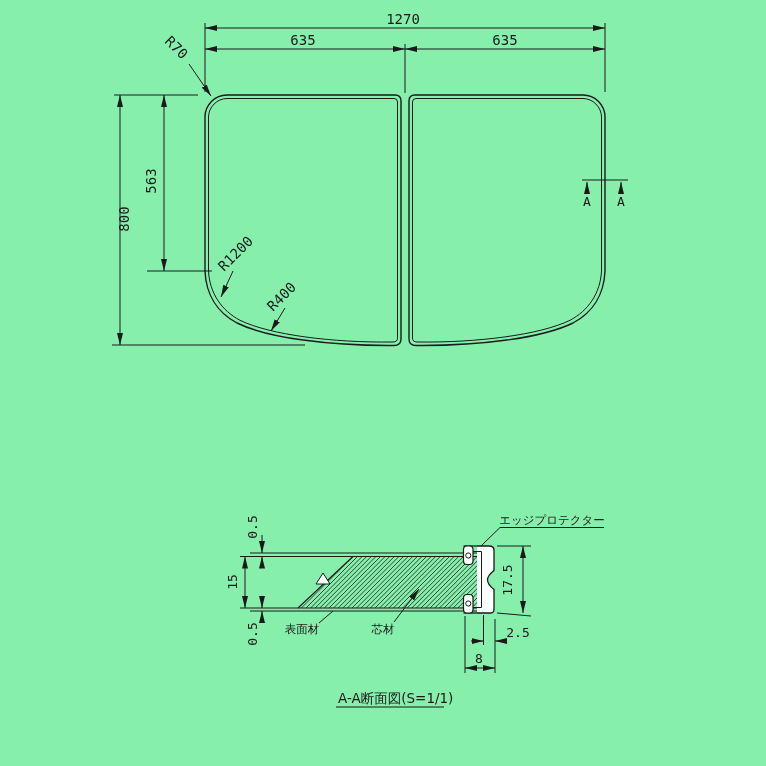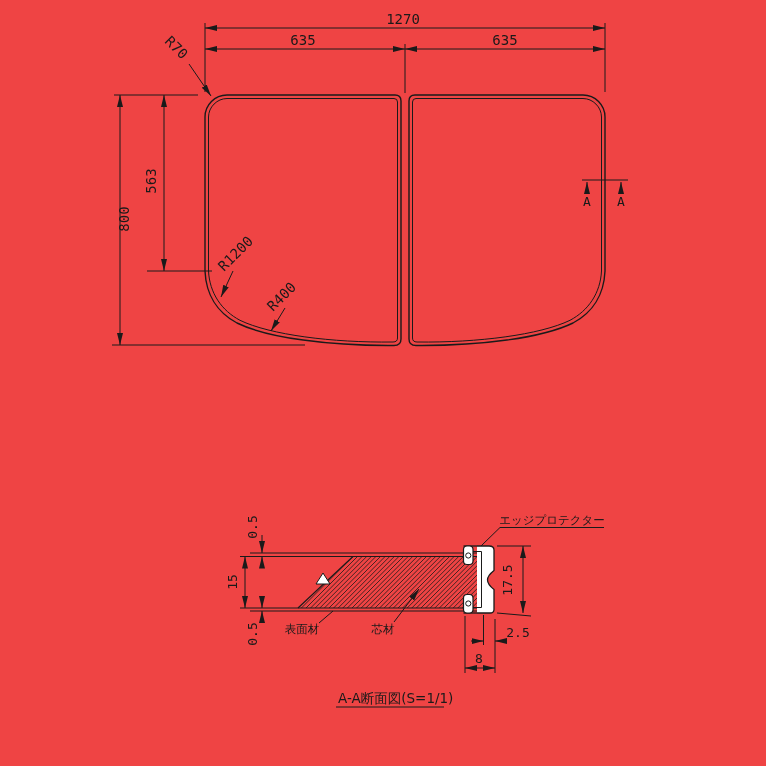--- a/index.html
+++ b/index.html
@@ -1,16 +1,16 @@
 <!DOCTYPE html>
 <html><head>
 <meta charset="utf-8">
 <style>
   html,body{margin:0;padding:0;background:#ffffff;}
-  .sheet{position:relative;width:766px;height:766px;background:#ef4444;overflow:hidden;
+  .sheet{position:relative;width:766px;height:766px;background:#86efac;overflow:hidden;
          font-family:"DejaVu Sans Mono","Liberation Sans",sans-serif;}
   svg{position:absolute;left:0;top:0;}
   svg text{fill:#1a1a1a;font-family:"DejaVu Sans Mono","DejaVu Sans","Liberation Sans",sans-serif;}
   .dim{font-size:14px;}
   .dimS{font-size:13px;}
   .lbl{font-size:11.5px;font-family:"DejaVu Sans","Liberation Sans",sans-serif;}
   .ttl{font-size:13.5px;font-family:"DejaVu Sans","Liberation Sans",sans-serif;}
 </style>
 </head>
 <body>

